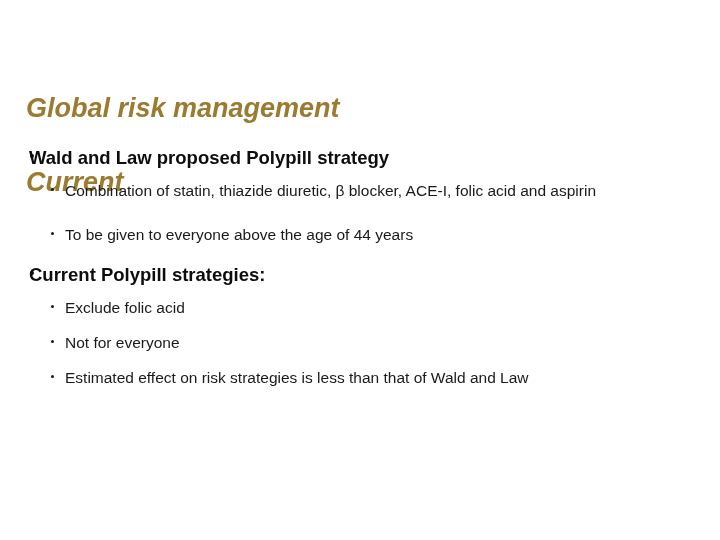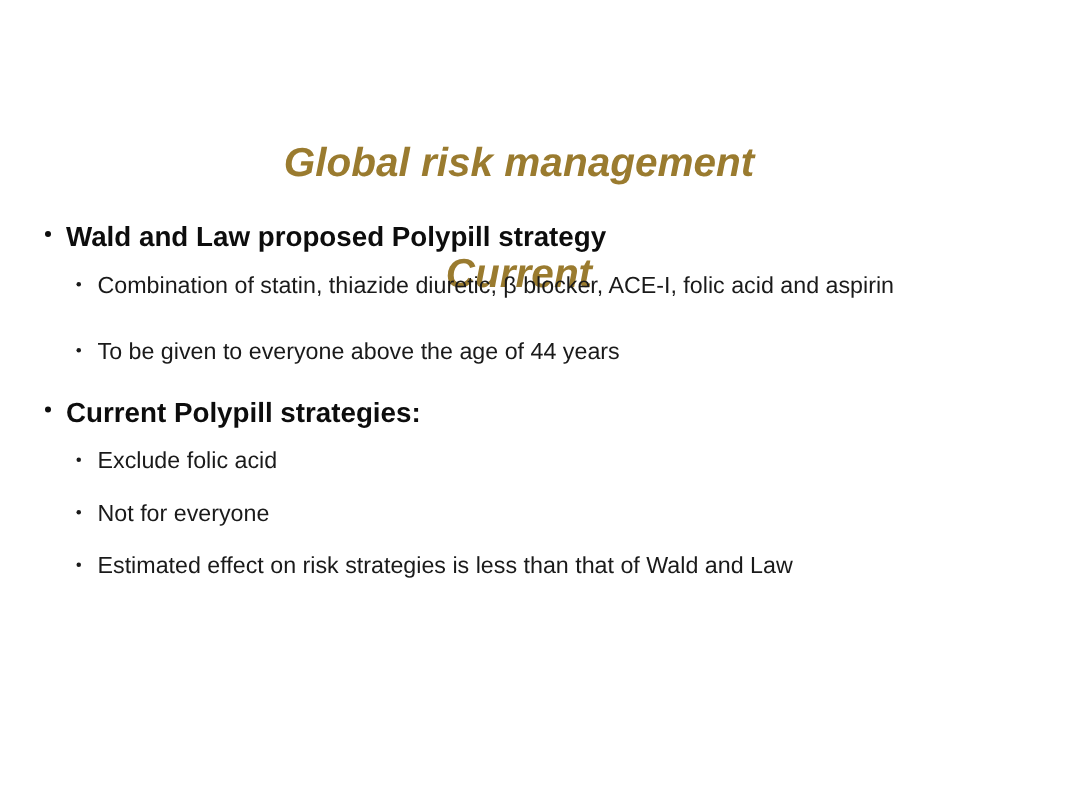--- a/index.html
+++ b/index.html
@@ -30,21 +30,20 @@
     top: 53px;
     width: 640px;
     font-family: "Liberation Sans", sans-serif;
     font-size: 27px;
     font-weight: bold;
     font-style: italic;
     line-height: 37px;
     color: #9a7b2f;
     letter-spacing: 0px;
     white-space: pre-line;
-    text-align: center;
   }
   .title-line {
     display: block;
   }
 
   
   .body-block {
     position: absolute;
     left: 0;
     top: 146px;
@@ -52,21 +51,21 @@
   }
 
   .bullet-row {
     position: relative;
     display: block;
     box-sizing: border-box;
   }
 
   
   .lvl1 {
-    padding-left: 44px;
+    padding-left: 29px;
     padding-right: 20px;
     margin-bottom: 10px;
     font-size: 18.5px;
     font-weight: bold;
     color: #0d0d0d;
     line-height: 24px;
   }
   .lvl1 > .dot {
     position: absolute;
     left: 30px;

